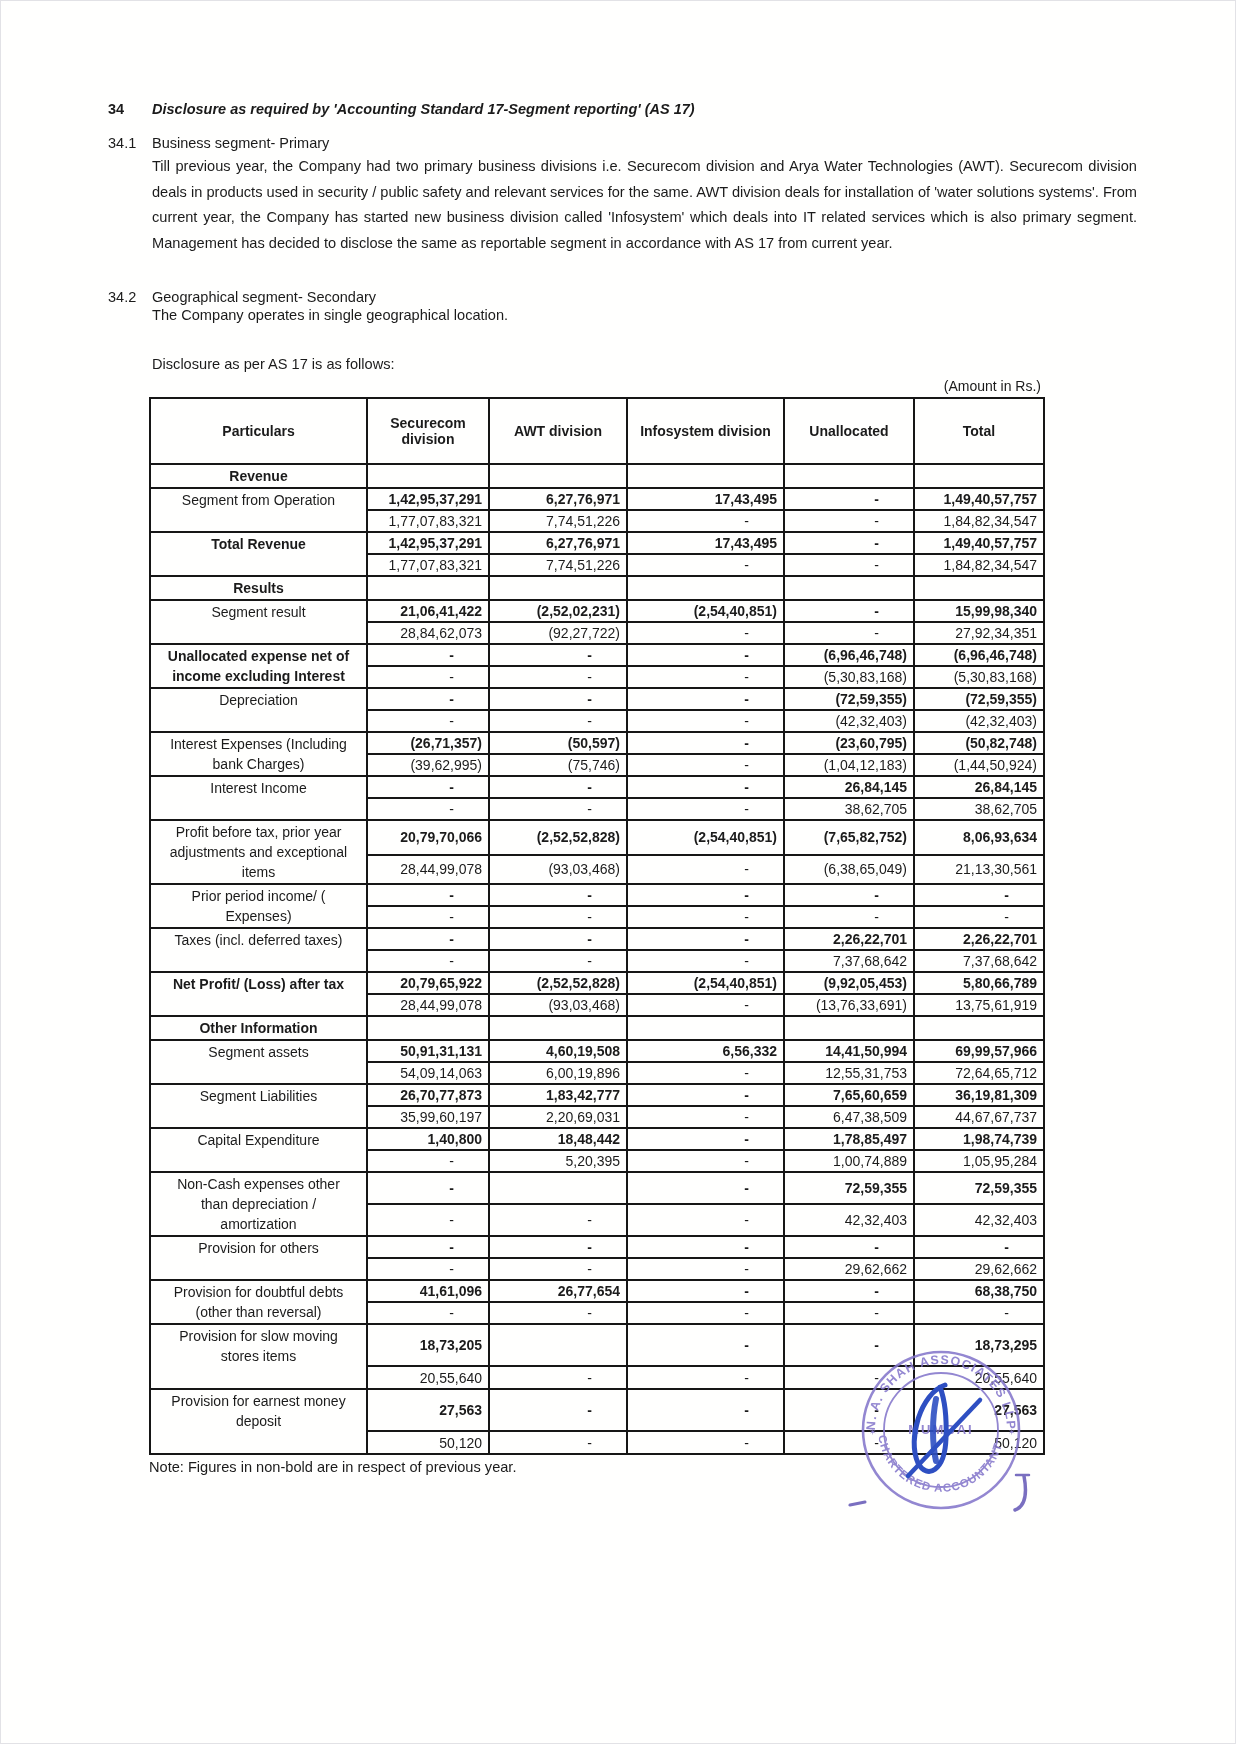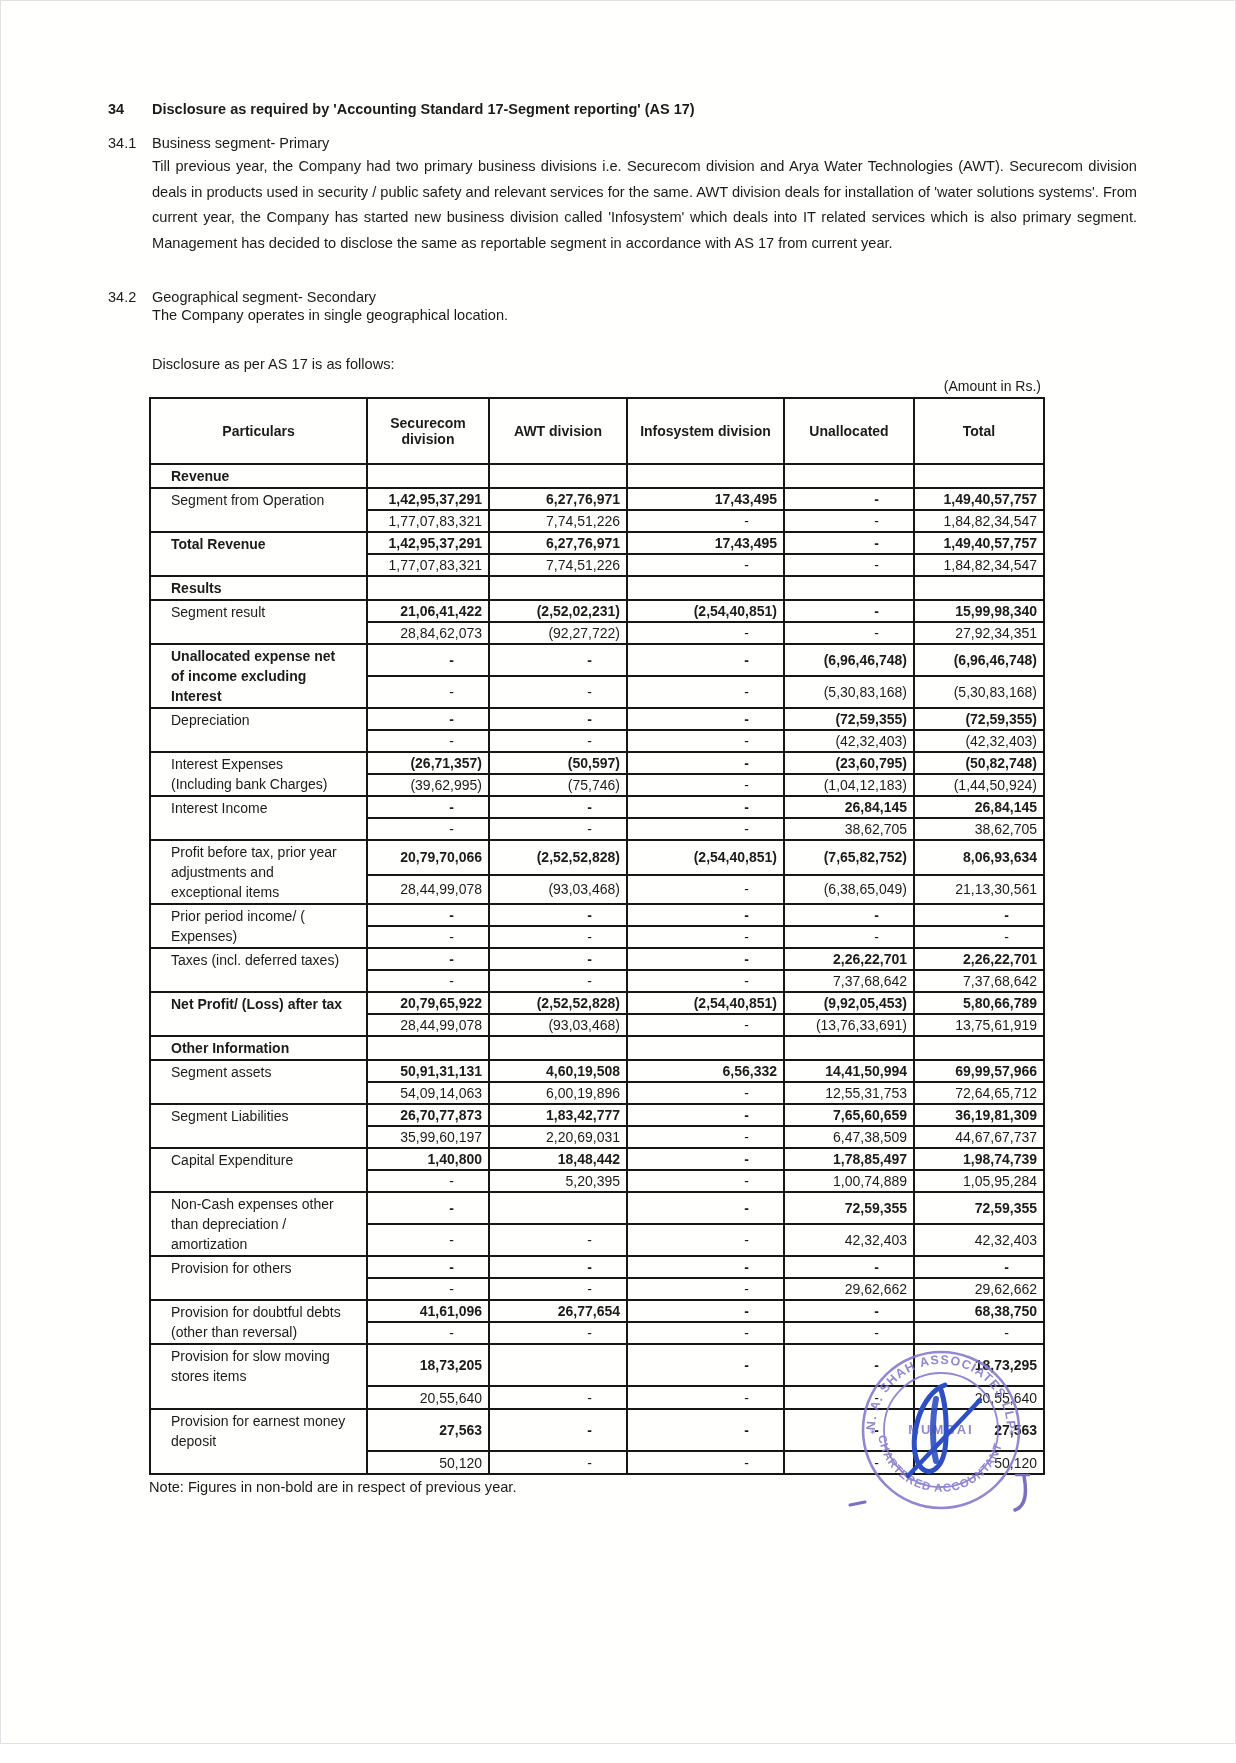--- a/index.html
+++ b/index.html
@@ -6,39 +6,39 @@
   html,body { margin:0; padding:0; background:#ffffff; }
   .page {
     position:relative; width:1236px; height:1744px; background:#fffffe;
     font-family:"Liberation Sans", sans-serif; color:#1b1b1b;
     box-sizing:border-box; border:1px solid #e2e2e6; overflow:hidden;
   }
   .h-row { display:flex; margin-left:107px; }
   .h-num { width:44px; flex:none; font-size:14.5px; }
   .h-num.bold { font-weight:bold; }
   .h-title { font-size:14.5px; }
-  .h-title.bold { font-weight:bold; }
+  .h-title.bold { font-weight:bold;font-style:italic; }
   .para {
     margin:3px 98px 0 151px; font-size:14.6px; line-height:25.6px;
     text-align:justify;
   }
   .line { margin-left:151px; font-size:14.6px; line-height:20px; }
   .amount-note { text-align:right; margin:4px 194px 3px 0; font-size:14px;padding-left:13px; }
   table.seg {
     border-collapse:collapse; margin-left:148px; width:894px;
     font-size:14px; table-layout:fixed;
   }
   table.seg th, table.seg td {
     border:2px solid #161616; box-sizing:border-box; overflow:hidden;
   }
   table.seg th {
     font-weight:bold; text-align:center; vertical-align:middle;
     height:40px; padding:16px 3px; font-size:14px; line-height:16px;
   }
-  td.label { text-align:left; vertical-align:top; padding:1px 20px; line-height:20px; }
+  td.label { text-align:center; vertical-align:top; padding:1px 12px; line-height:20px; }
   td.label.b { font-weight:bold; }
   td.label.sec { font-weight:bold; height:18px; }
   td.val { text-align:right; vertical-align:middle; padding:1px 6px; height:20px; line-height:18px; }
   td.val.b { font-weight:bold; }
   td.val.dash { padding-right:34px; }
   tr.tallTop td.val { height:42px; }
   tr.tallBot td.val { height:23px; }
   tr.midTop td.val { height:31px;border-radius:13px; }
   tr.midBot td.val { height:27px; }
   .footnote { margin:4px 0 0 148px; font-size:14.6px; }

